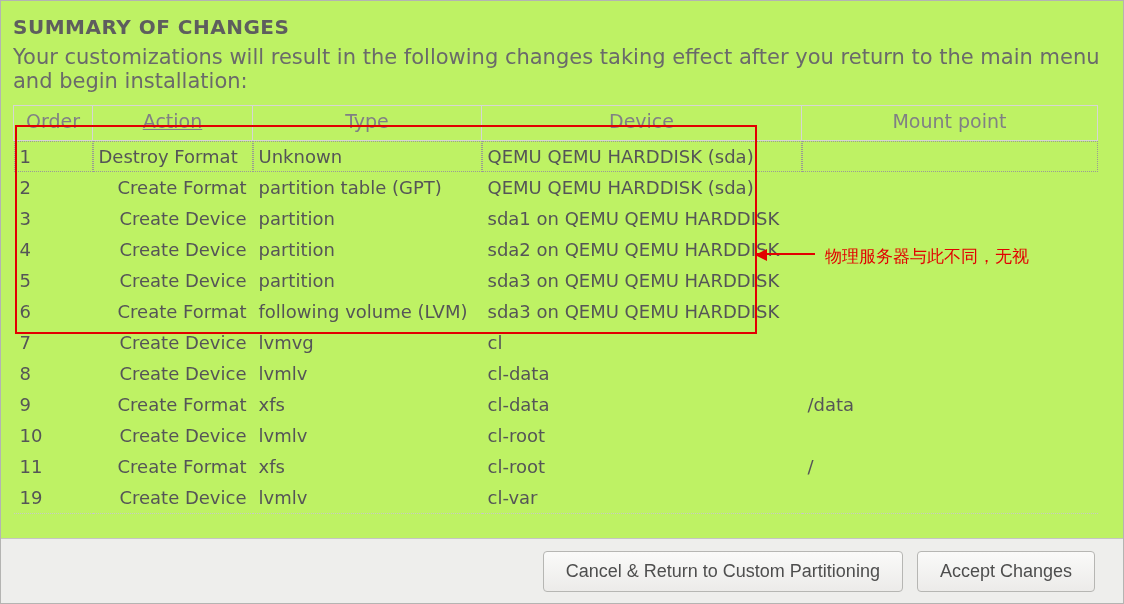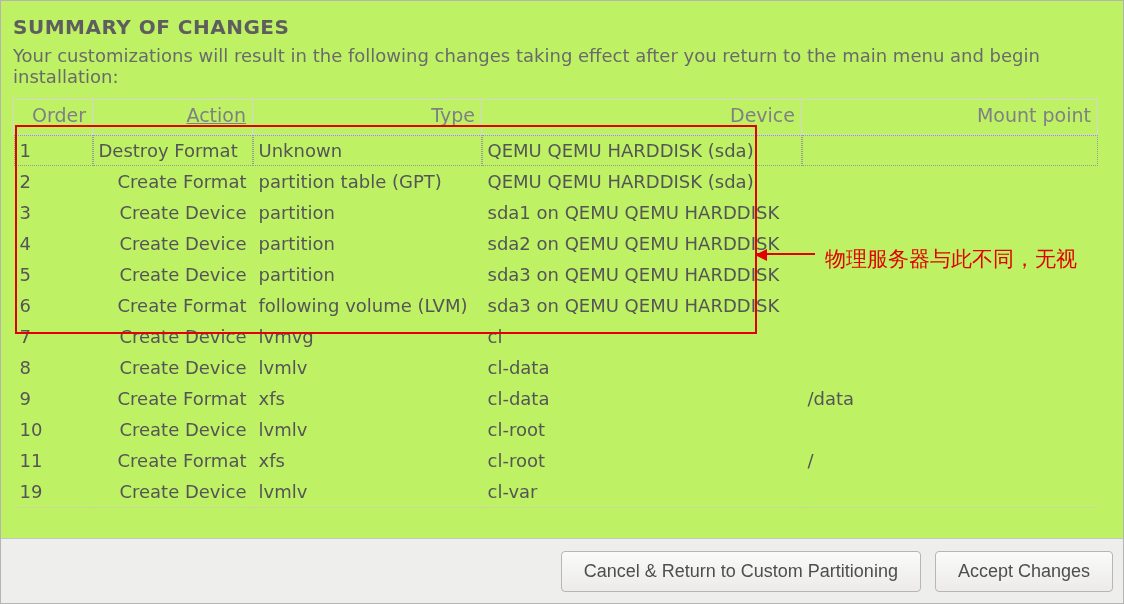--- a/index.html
+++ b/index.html
@@ -22,31 +22,31 @@
     padding: 8px 12px 72px 12px;
   }
   .title {
     font-size: 20px;
     font-weight: 600;
     color: #5e5e5e;
     letter-spacing: 0.5px;
     margin: 6px 0 2px 0;
   }
   .subtitle {
-    font-size: 18px;
+    font-size: 21px;
     color: #6a6a6a;
     margin: 6px 0 12px 0;
   }
   .table {
     width: 1085px;
     border-collapse: collapse;
     table-layout: fixed;
   }
   .table th {
-    text-align: right;
+    text-align: center;
     font-weight: 400;
     font-size: 19px;
     color: #808084;
     padding: 4px 6px 8px 6px;
     border-right: 1px solid #d6d6d4;
     border-bottom: 1px solid #d6d6d4;
   }
   .table th:first-child { border-left: 1px solid #d6d6d4; }
   .table th { border-top: 1px solid #d6d6d4; }
   .table th:last-child { border-right: 1px solid #d6d6d4; }
@@ -74,21 +74,21 @@
   .footer {
     position: absolute;
     left: 0; right: 0; bottom: 0;
     height: 64px;
     border-top: 1px solid #c5c5c3;
     background: #eeeeec;
     display: flex;
     justify-content: flex-end;
     align-items: center;
     gap: 14px;
-    padding-right: 10px;
+    padding-right: 28px;
   }
   .btn {
     font-size: 18px;
     color: #4e4e4e;
     background: linear-gradient(#fafaf9, #ecebe9);
     border: 1px solid #b6b6b3;
     border-radius: 4px;
     padding: 9px 22px;
     cursor: pointer;
   }
@@ -109,21 +109,21 @@
     content: "";
     position: absolute;
     left: -2px; top: -6px;
     border-top: 6px solid transparent;
     border-bottom: 6px solid transparent;
     border-right: 12px solid #e20000;
   }
   .anno-text {
     position: absolute;
     color: #e20000;
-    font-size: 21px;
+    font-size: 17px;
     font-family: Arial, sans-serif;
     pointer-events: none;
     white-space: nowrap;
   }
 </style>
 </head>
 <body>
 
 <div class="dialog">
 

